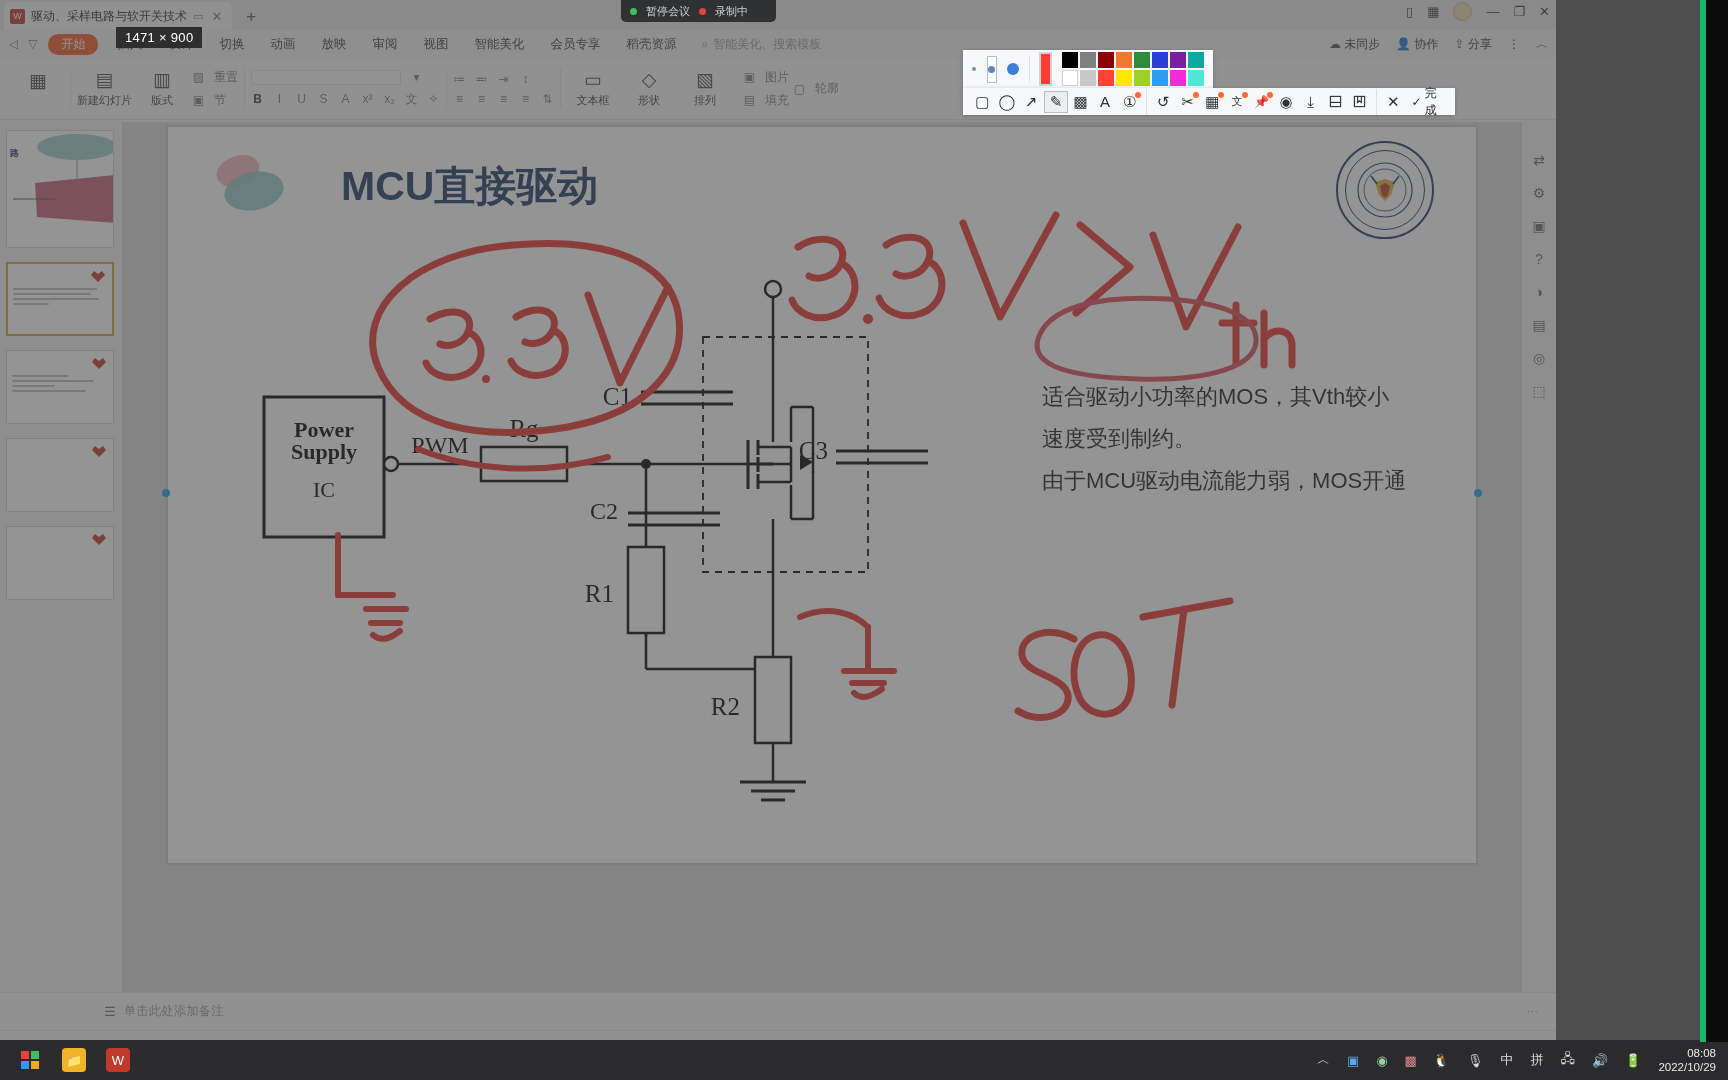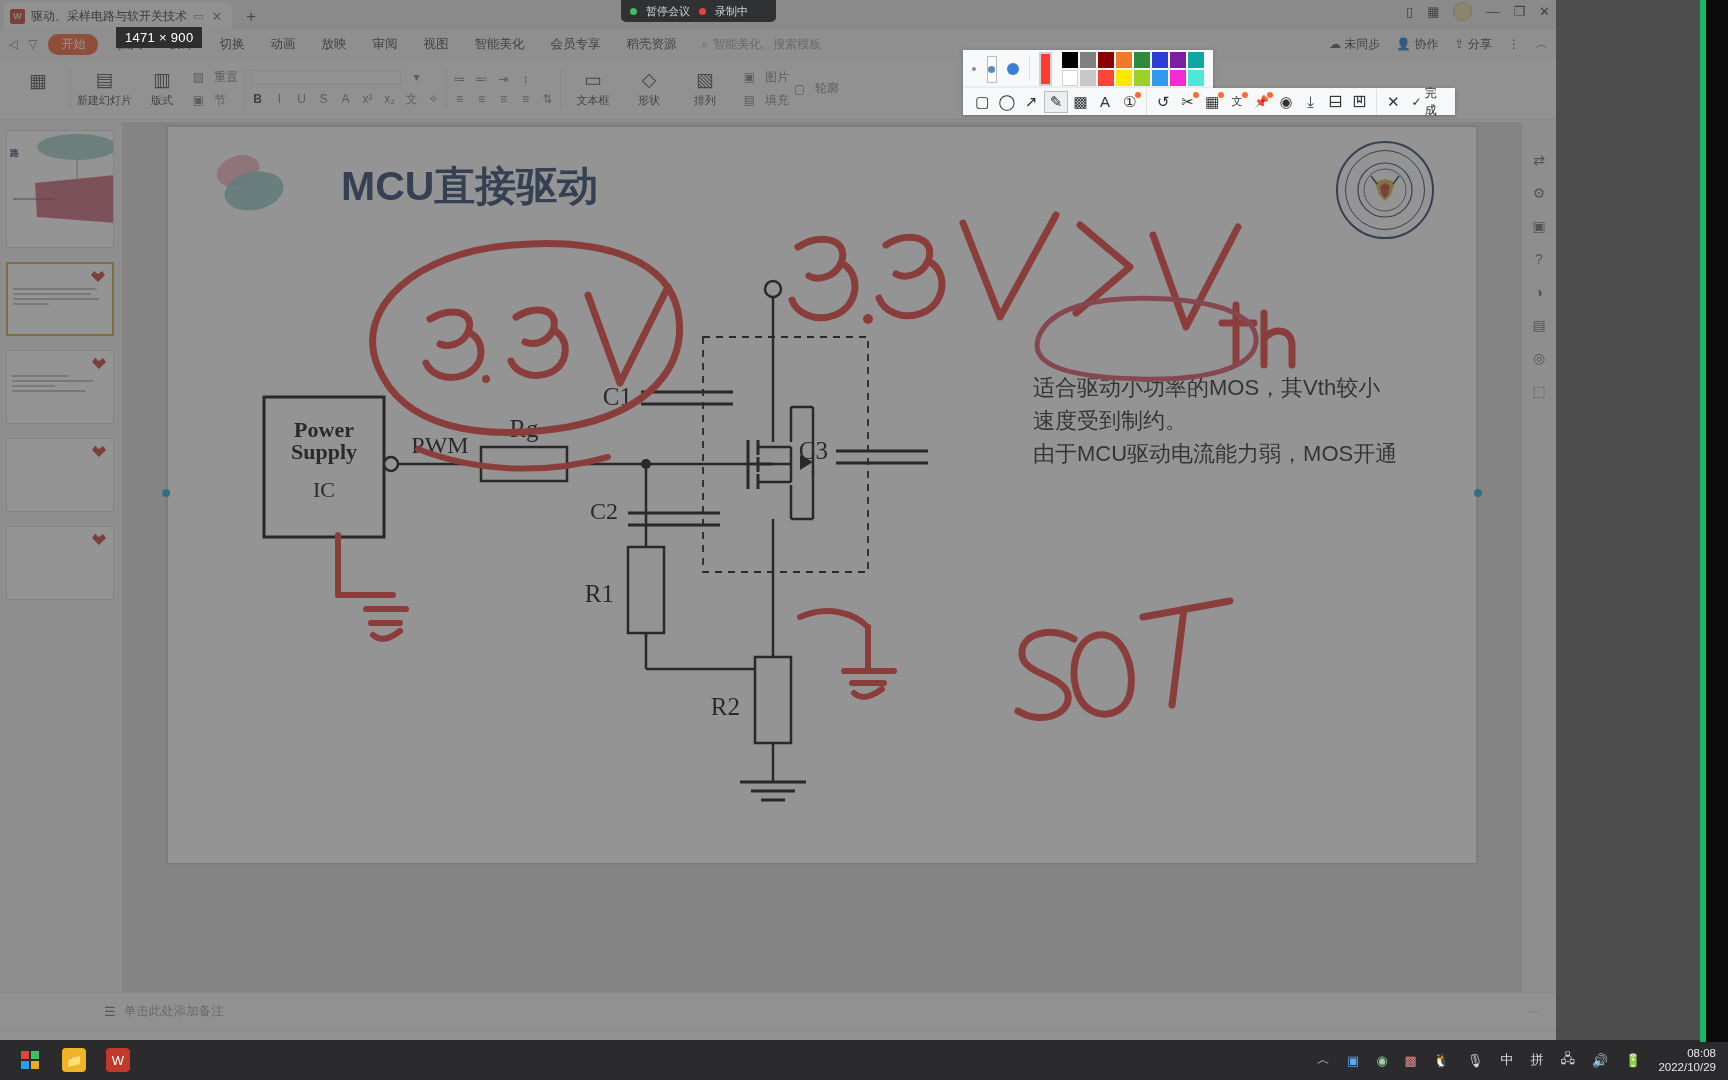--- a/index.html
+++ b/index.html
@@ -78,21 +78,21 @@
   .brush { position:absolute; left:40px; top:22px; width:86px; height:72px; }
   .slide-title { position:absolute; left:145px; top:32px; font-size:41px; font-weight:bold; color:#1f3864;
                  font-family:"Liberation Sans", sans-serif; letter-spacing:0px;margin-left:28px; }
   .logo { position:absolute; right:42px; top:14px; width:98px; height:98px; border-radius:50%;
           border:2px solid #1f3864; display:flex; align-items:center; justify-content:center; background:#fff; }
   .logo .inner { width:80px; height:80px; border-radius:50%; border:1px solid #1f3864;
                  display:flex; align-items:center; justify-content:center; font-size:8px; color:#1f3864; }
 
   .bodytext { position:absolute; left:862px; top:243px; width:430px; font-size:22px; line-height:30px;
               color:#1a1a1a; font-family:"Liberation Sans", sans-serif; }
-  .bodytext p { margin:3px; white-space:nowrap; }
+  .bodytext p { margin:12px; white-space:nowrap; }
 
   
   .circuit { position:absolute; left:60px; top:130px; }
 
   
   .ink { position:absolute; left:0; top:0; width:1310px; height:738px; pointer-events:none; }
 
   
   .notes { position:absolute; left:0; bottom:40px; width:1556px; height:38px; background:#f7f8fa;
            border-top:1px solid #e2e3e5; display:flex; align-items:center; padding-left:104px;

